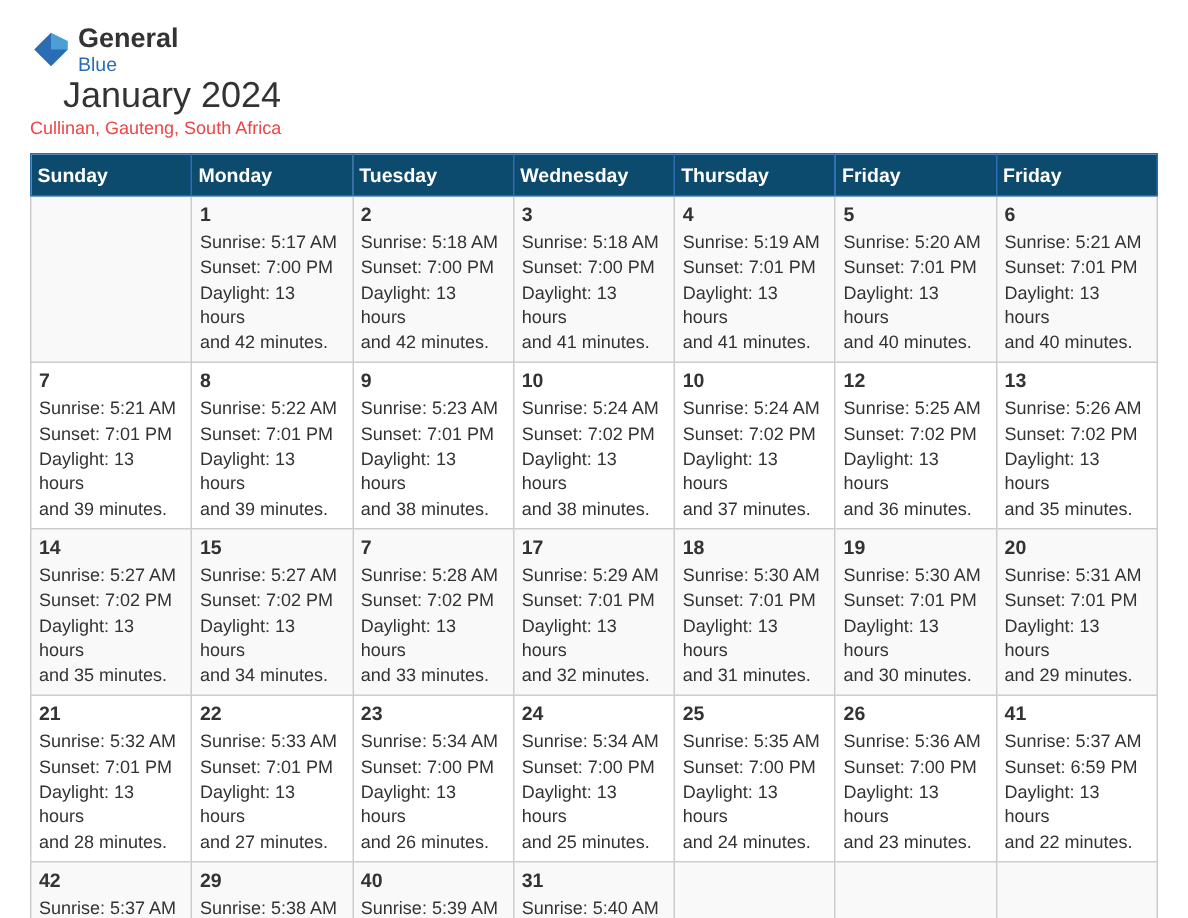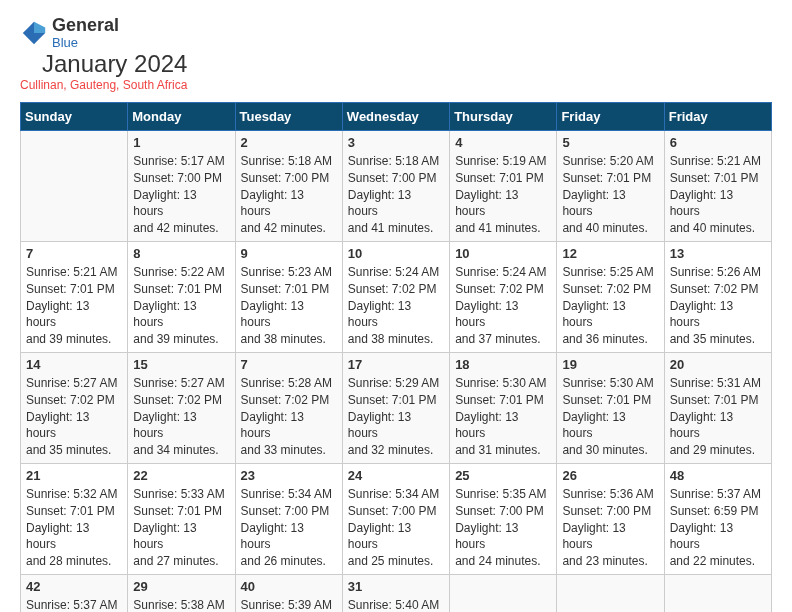--- a/index.html
+++ b/index.html
@@ -236,21 +236,21 @@
         </td>
         <td>
           <span class="day-num">25</span>
           <div class="day-info">Sunrise: 5:35 AM<br>Sunset: 7:00 PM<br>Daylight: 13 hours<br>and 24 minutes.</div>
         </td>
         <td>
           <span class="day-num">26</span>
           <div class="day-info">Sunrise: 5:36 AM<br>Sunset: 7:00 PM<br>Daylight: 13 hours<br>and 23 minutes.</div>
         </td>
         <td>
-          <span class="day-num">48</span>
+          <span class="day-num">41</span>
           <div class="day-info">Sunrise: 5:37 AM<br>Sunset: 6:59 PM<br>Daylight: 13 hours<br>and 22 minutes.</div>
         </td>
       </tr>
       <tr>
         <td>
           <span class="day-num">42</span>
           <div class="day-info">Sunrise: 5:37 AM<br>Sunset: 6:59 PM<br>Daylight: 13 hours<br>and 21 minutes.</div>
         </td>
         <td>
           <span class="day-num">29</span>

